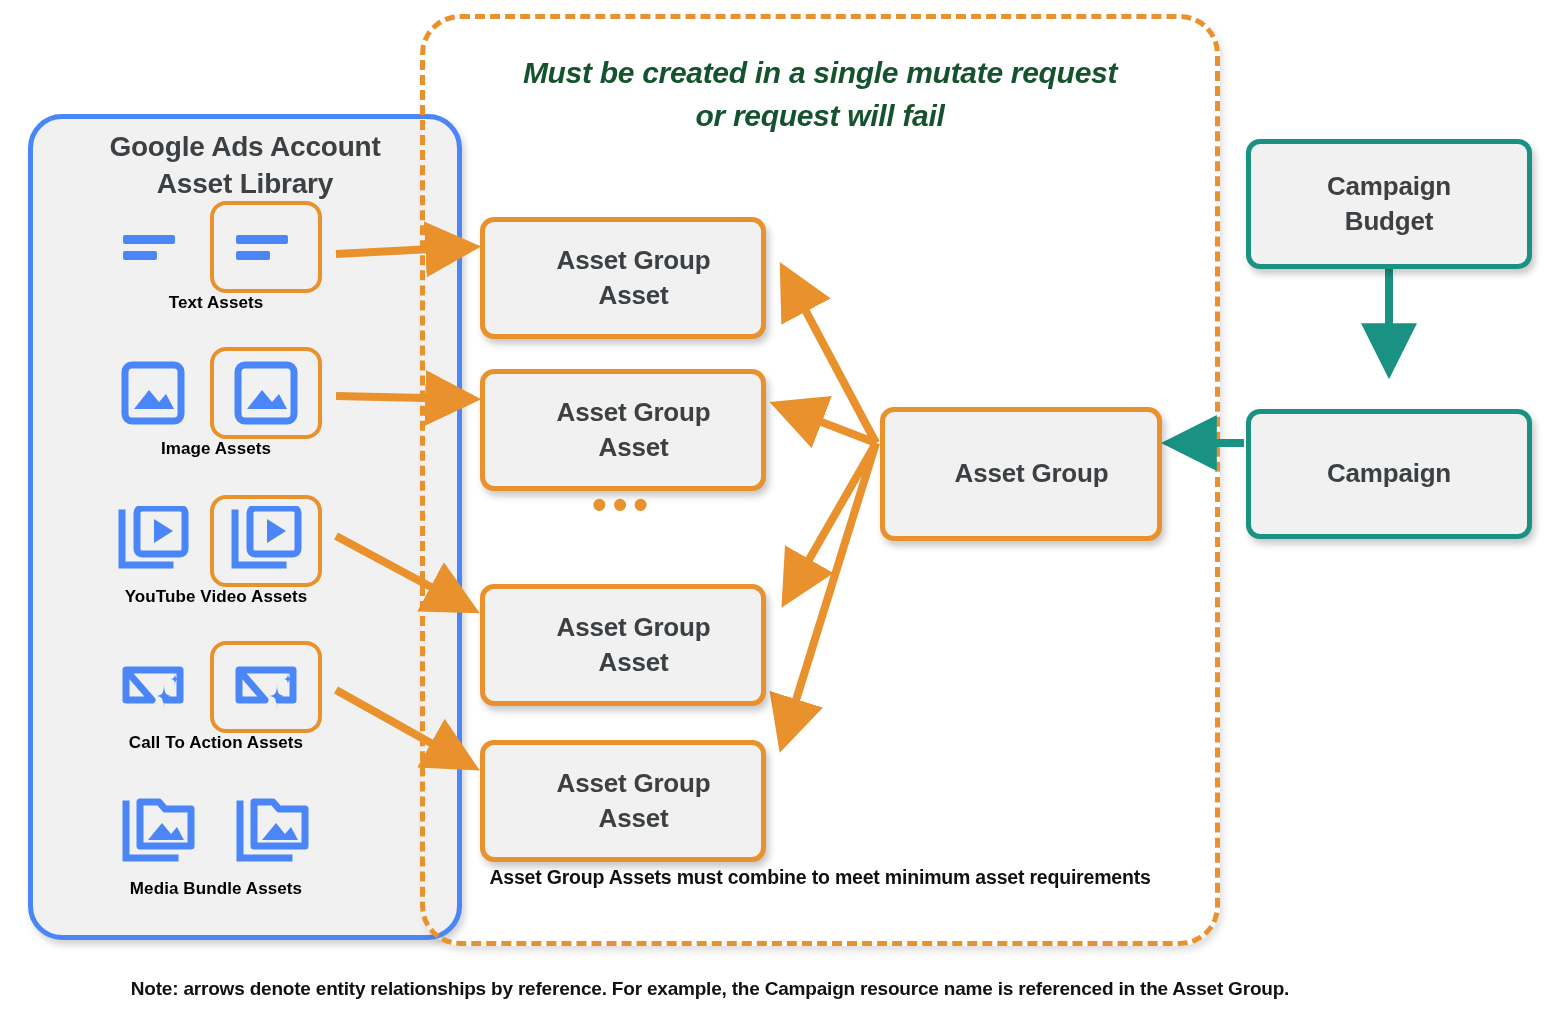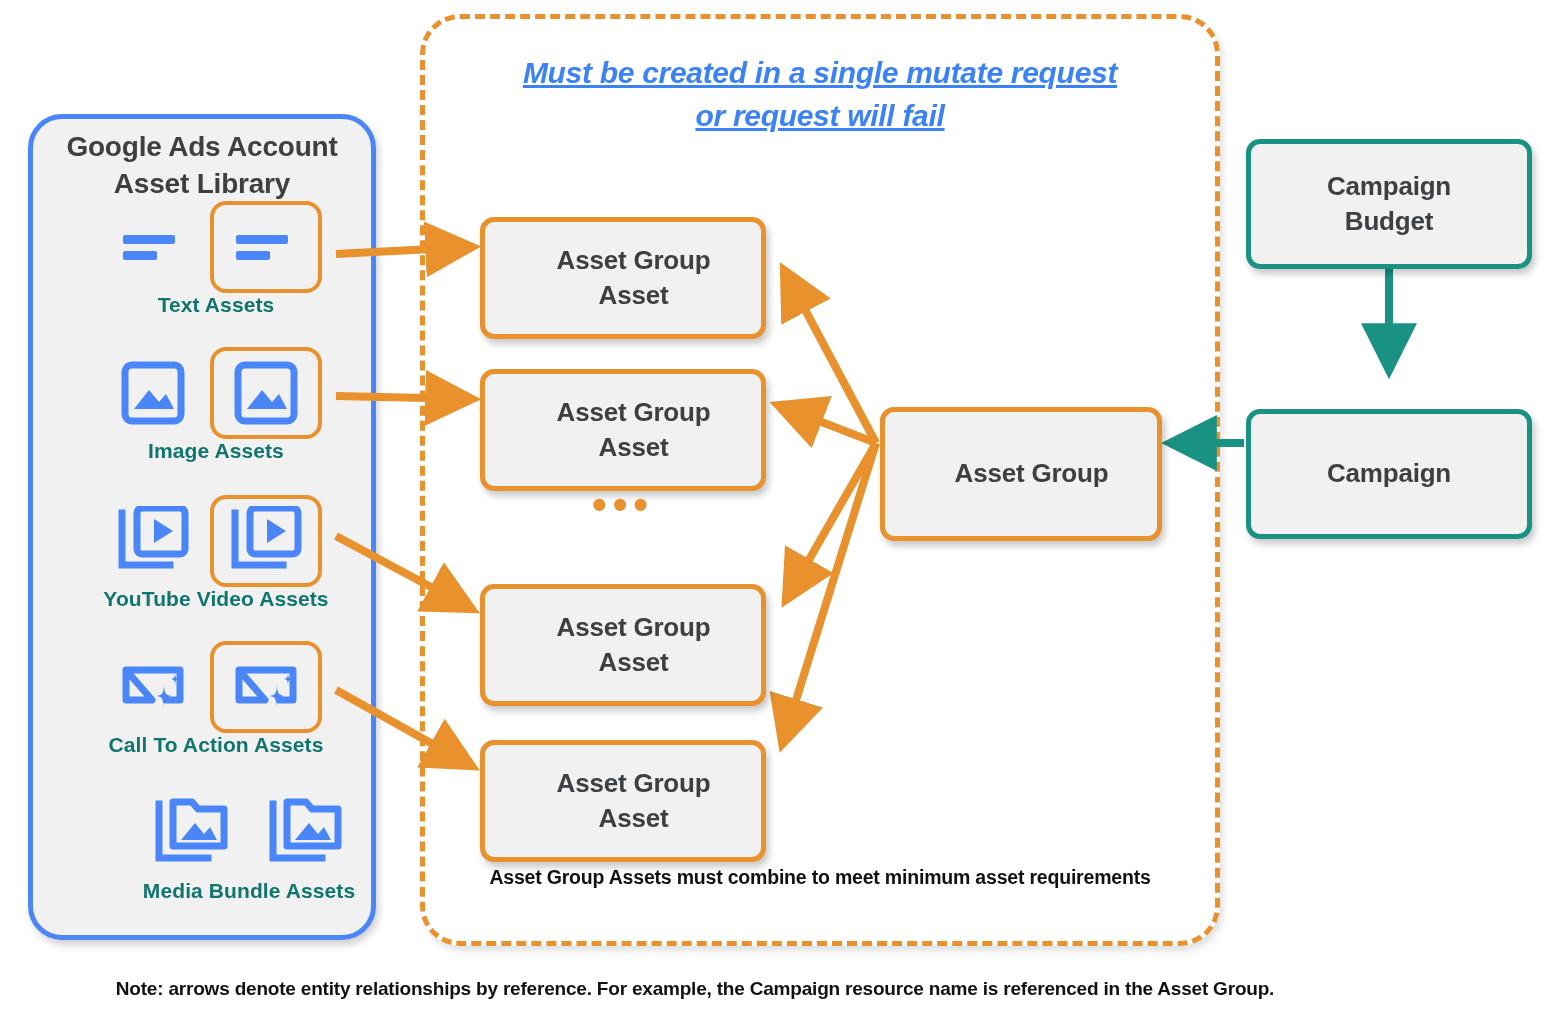--- a/index.html
+++ b/index.html
@@ -16,21 +16,21 @@
     height: 1017px;
     background: #ffffff;
     overflow: hidden;
   }
 
   
   #asset-library {
     position: absolute;
     left: 28px;
     top: 114px;
-    width: 348px;
+    width: 434px;
     height: 826px;
     background: #f1f1f1;
     border: 5px solid #4a86f7;
     border-radius: 34px;
     box-sizing: border-box;
     box-shadow: 3px 5px 7px rgba(0,0,0,0.18);
   }
   #library-title {
     position: absolute;
     left: 0; right: 0;
@@ -67,22 +67,22 @@
     box-sizing: border-box;
   }
   .icon-slot.boxed {
     border: 4px solid #e8912d;
     border-radius: 16px;
     width: 112px;
     height: 92px;
   }
   .asset-caption {
     text-align: center;
-    color: #0f766e;
-    font-size: 21px;
+    color: #000000;
+    font-size: 17px;
     font-weight: bold;
     margin-top: 2px;
     letter-spacing: 0.1px;
   }
 
   
   #mutate-container {
     position: absolute;
     left: 420px;
     top: 14px;
@@ -96,25 +96,24 @@
   }
   #mutate-note {
     position: absolute;
     left: 440px;
     top: 52px;
     width: 760px;
     text-align: center;
     font-size: 30px;
     font-style: italic;
     font-weight: bold;
-    color: #3b82f6;
+    color: #14532d;
     line-height: 1.42;
     white-space: pre-line;
     letter-spacing: -0.3px;
-    text-decoration: underline;
   }
   #combine-note {
     position: absolute;
     left: 440px;
     top: 866px;
     width: 760px;
     text-align: center;
     font-size: 19.5px;
     font-weight: bold;
     color: #111111;
@@ -177,20 +176,21 @@
   #footer-note {
     position: absolute;
     left: 0;
     top: 978px;
     width: 1390px;
     text-align: center;
     font-size: 19px;
     font-weight: bold;
     color: #111111;
     letter-spacing: -0.2px;
+    padding-left: 15px;
   }
 </style>
 </head>
 <body>
 
 <div id="stage">
 
   <div id="asset-library">
     <div id="library-title">Google Ads Account
 Asset Library</div>
@@ -264,21 +264,21 @@
           <svg width="78" height="56" viewBox="0 0 78 56">
             <path d="M12 11 L66 11 L66 41 L52 41 M38 41 L12 41 L12 11 Z" fill="none" stroke="#4a86f7" stroke-width="7" stroke-linecap="round" stroke-linejoin="round"></path>
             <path d="M40 37 C48 37 50 35 50 24 C50 35 52 37 60 37 C52 37 50 39 50 50 C50 39 48 37 40 37 Z" fill="#4a86f7"></path>
             <path d="M55 20 C60 20 61 19 61 13 C61 19 62 20 67 20 C62 20 61 21 61 27 C61 21 60 20 55 20 Z" fill="#4a86f7"></path>
           </svg>
         </div>
       </div>
       <div class="asset-caption">Call To Action Assets</div>
     </div>
 
-    <div class="asset-row" style="top:670px;margin-left:33px;">
+    <div class="asset-row" style="top:670px;">
       <div class="asset-icons" style="gap:28px;">
         <div class="icon-slot">
           <svg width="80" height="74" viewBox="0 0 80 74">
             <path d="M7 8 L7 62 L56 62" fill="none" stroke="#4a86f7" stroke-width="7" stroke-linecap="square"></path>
             <path d="M21 6 L40 6 L46 13 L72 13 L72 50 L21 50 Z" fill="none" stroke="#4a86f7" stroke-width="7" stroke-linejoin="round"></path>
             <path d="M29 44 L43 27 L52 38 L58 31 L65 44 Z" fill="#4a86f7"></path>
           </svg>
         </div>
         <div class="icon-slot">
           <svg width="80" height="74" viewBox="0 0 80 74">

